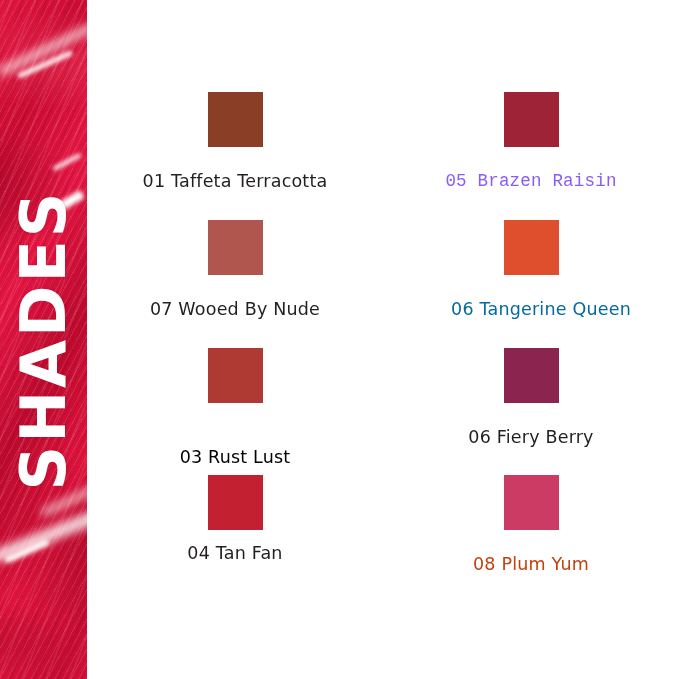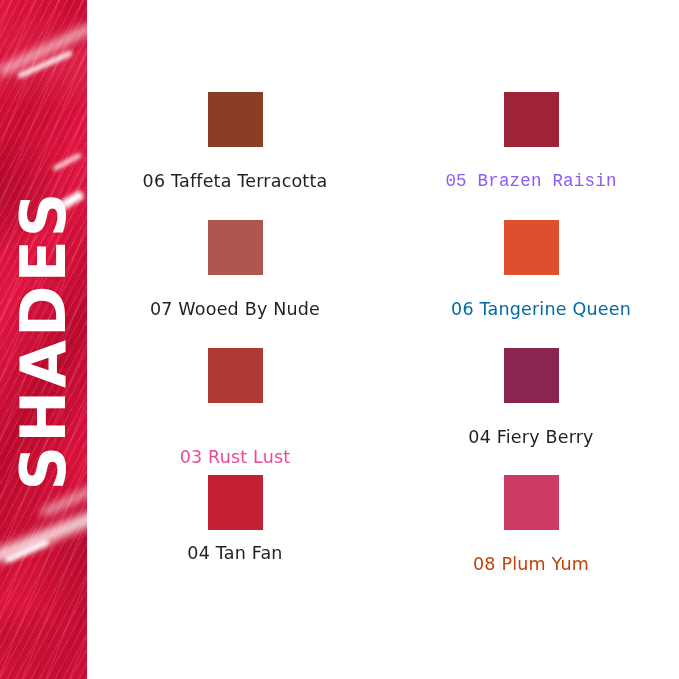--- a/index.html
+++ b/index.html
@@ -176,46 +176,46 @@
 
     <div id="banner-label">
       <span style="color: rgb(255, 255, 255);">SHADES</span>
     </div>
   </div>
 
   <div id="grid">
 
     <div class="cell">
       <div class="swatch" style="background: rgb(139, 62, 38);"></div>
-      <div class="shade-name" style="color: rgb(35, 31, 32);">06 Taffeta Terracotta</div>
+      <div class="shade-name" style="color: rgb(35, 31, 32);">01 Taffeta Terracotta</div>
     </div>
 
     <div class="cell">
       <div class="swatch" style="background: rgb(158, 35, 55);"></div>
       <div class="shade-name" style="color: #8b5cf6; font-family: Liberation Mono, monospace;">05 Brazen Raisin</div>
     </div>
 
     <div class="cell">
       <div class="swatch" style="background: rgb(176, 86, 79);"></div>
       <div class="shade-name" style="color: rgb(35, 31, 32);">07 Wooed By Nude</div>
     </div>
 
     <div class="cell">
       <div class="swatch" style="background: rgb(223, 79, 46);"></div>
       <div class="shade-name" style="color: #0369a1; margin-left: 20px;">06 Tangerine Queen</div>
     </div>
 
     <div class="cell">
       <div class="swatch" style="background: rgb(174, 58, 51);"></div>
-      <div class="shade-name" style="color: #ec4899; margin-top: 44px;">03 Rust Lust</div>
+      <div class="shade-name" style="color: #000000; margin-top: 44px;">03 Rust Lust</div>
     </div>
 
     <div class="cell">
       <div class="swatch" style="background: rgb(140, 36, 80);"></div>
-      <div class="shade-name" style="color: rgb(35, 31, 32);">04 Fiery Berry</div>
+      <div class="shade-name" style="color: rgb(35, 31, 32);">06 Fiery Berry</div>
     </div>
 
     <div class="cell">
       <div class="swatch" style="background: rgb(195, 32, 50);"></div>
       <div class="shade-name" style="color: rgb(35, 31, 32); margin-top: 13px;">04 Tan Fan</div>
     </div>
 
     <div class="cell">
       <div class="swatch" style="background: rgb(204, 59, 99);"></div>
       <div class="shade-name" style="color: #c2410c;">08 Plum Yum</div>

